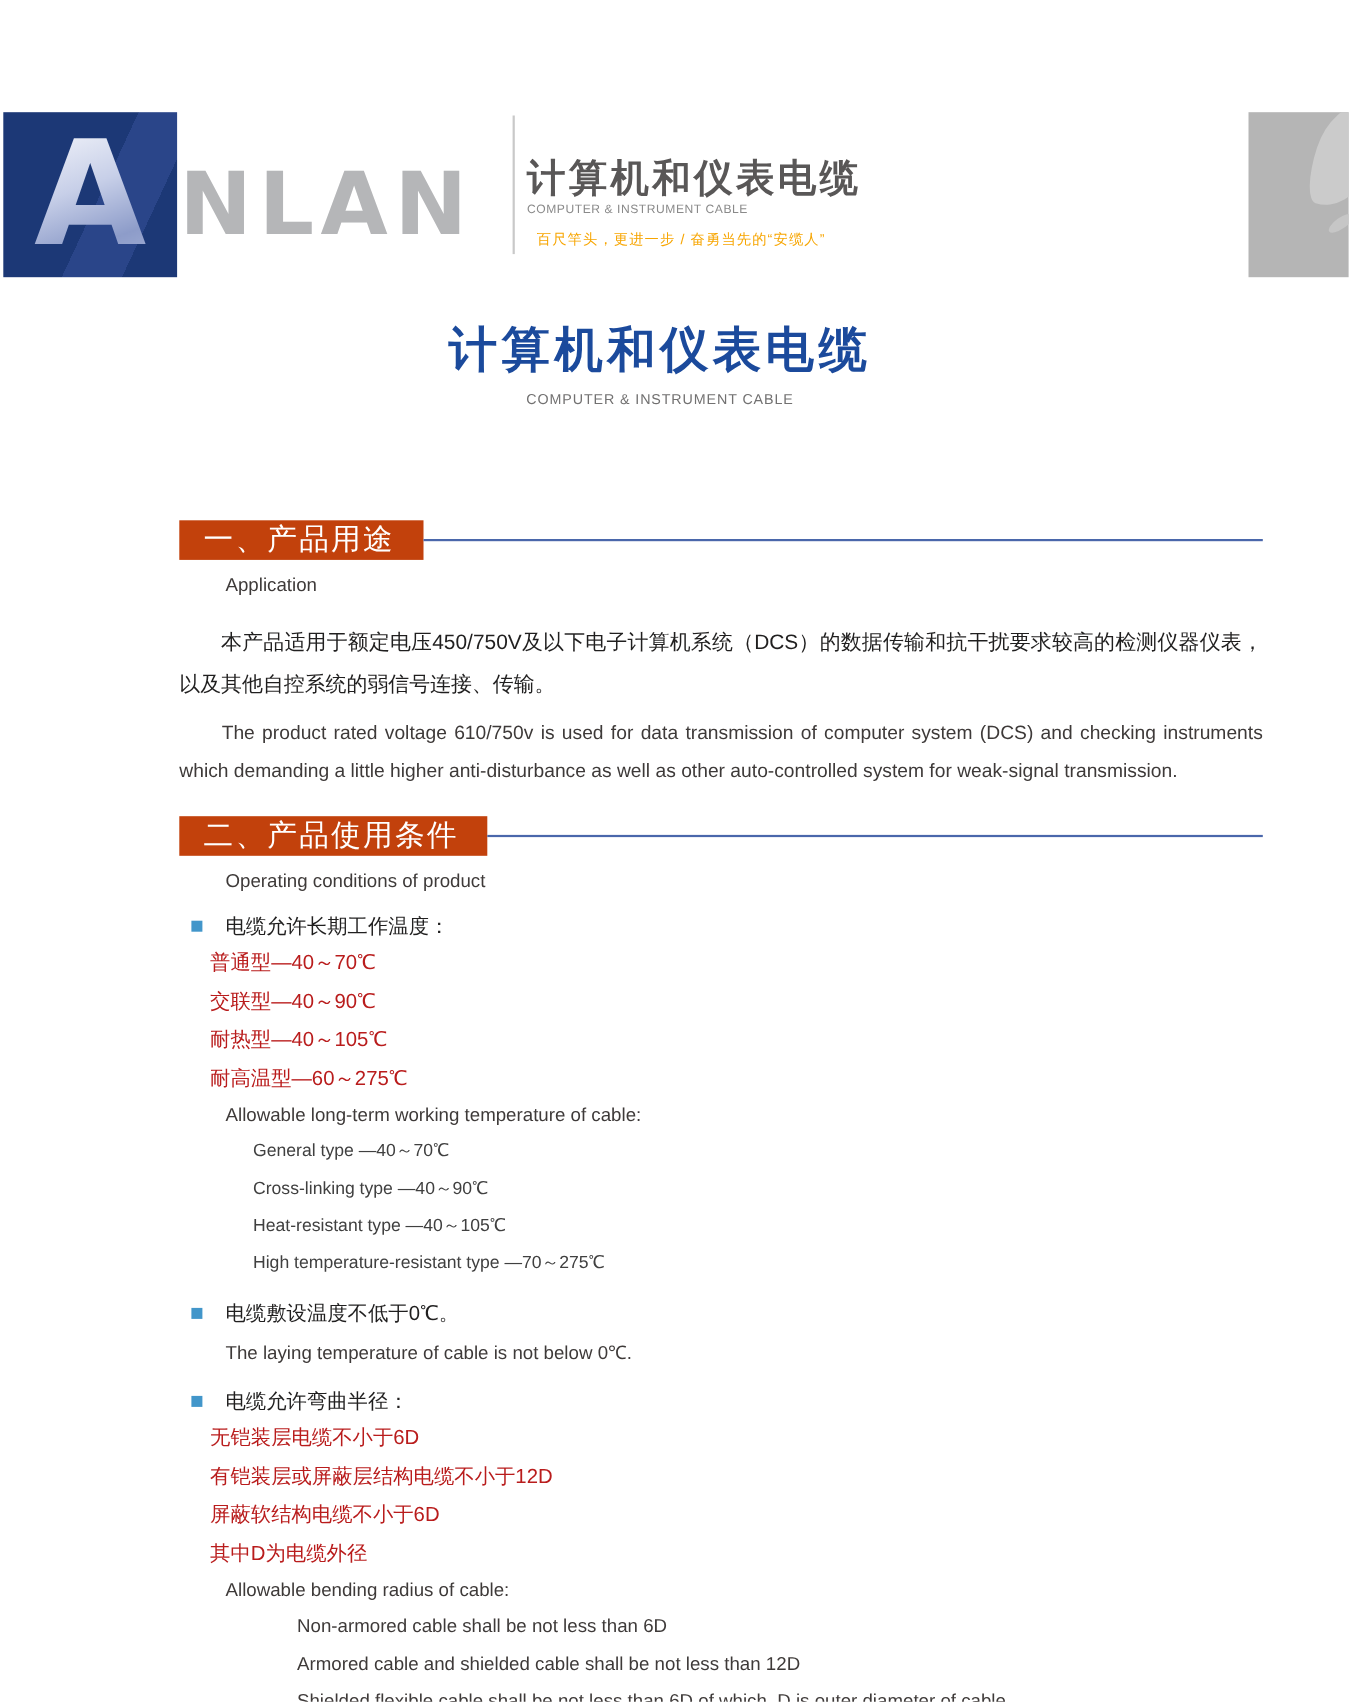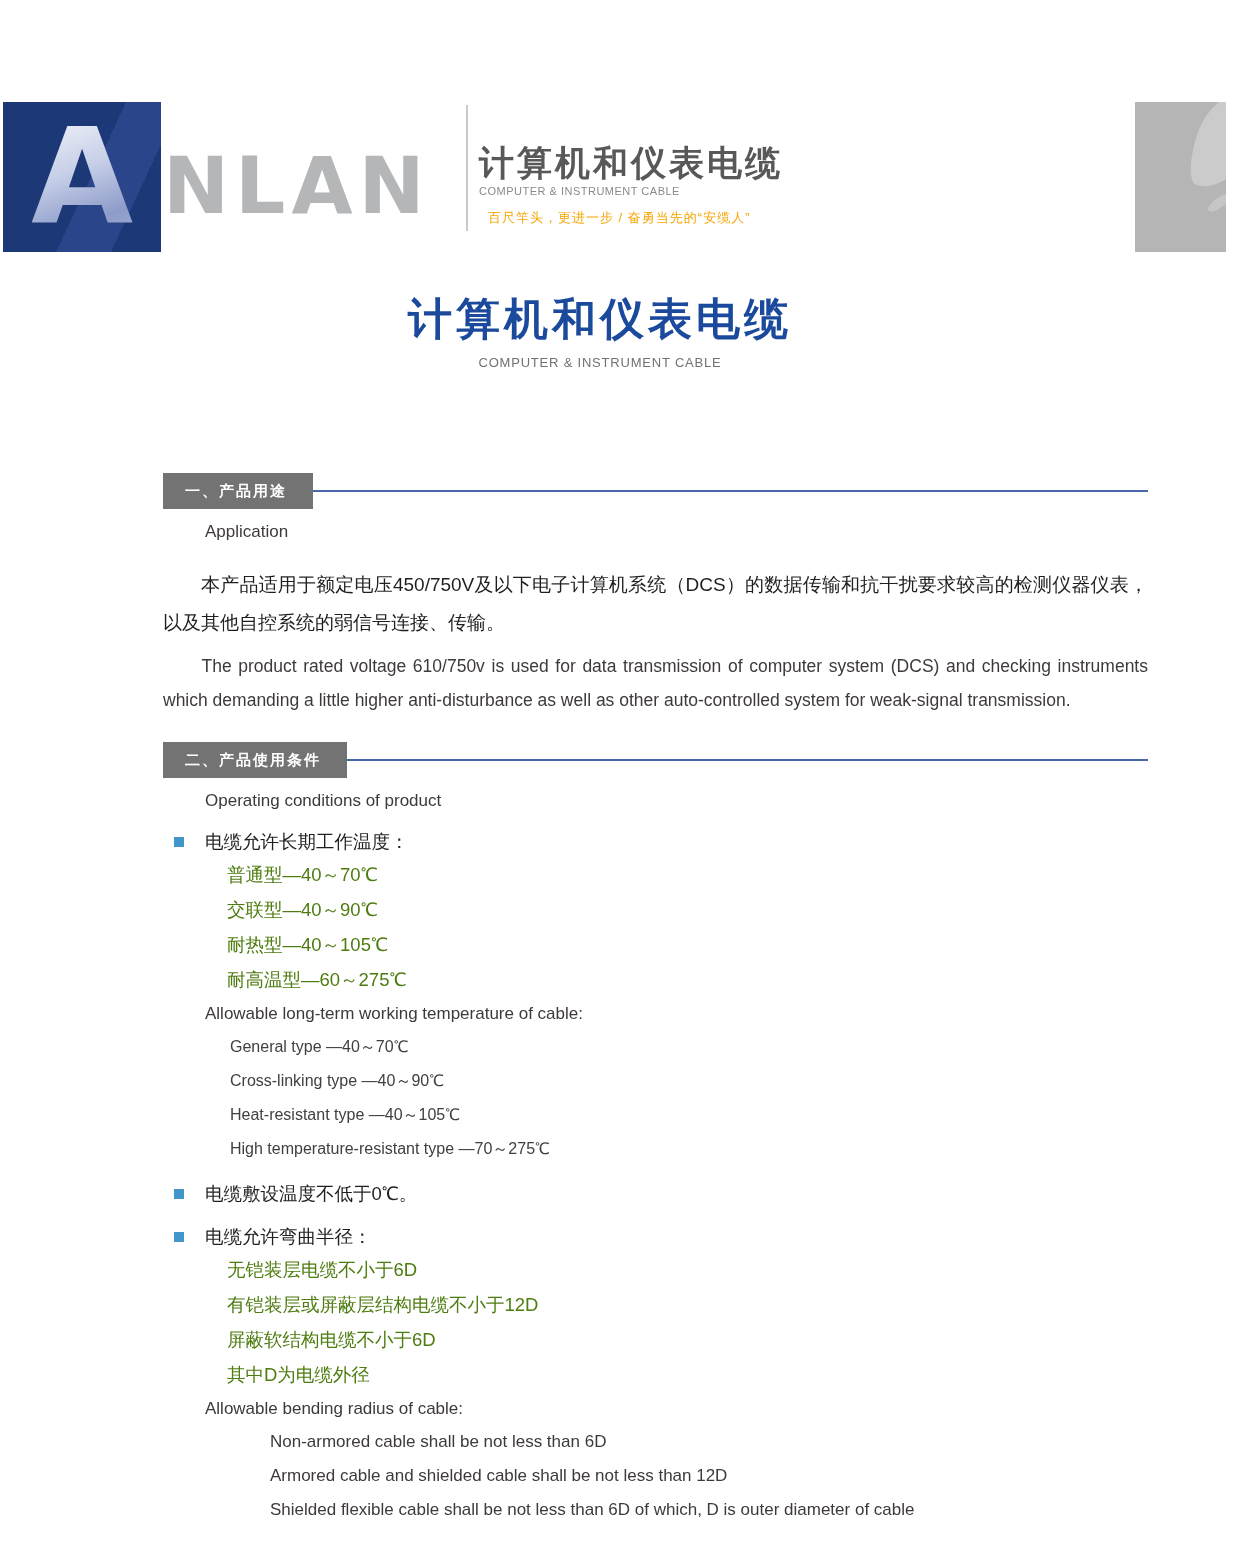--- a/index.html
+++ b/index.html
@@ -74,22 +74,22 @@
   .doc-title-en {
     margin-top: 9px; font-size: 13px; color: #727171; letter-spacing: 0.8px;
   }
 
   
   .section { position: absolute; left: 163px; width: 985px; }
   .section-1 { top: 473px; }
   .section-2 { top: 742px; }
   .section-header { display: flex; align-items: center; }
   .section-badge {
-    background: #737373; color: #ffffff;
-    font-size: 15px; font-weight: bold; letter-spacing: 2px;
+    background: #c2410c; color: #ffffff;
+    font-size: 27px; font-weight: normal; letter-spacing: 2px;
     padding: 4px 26px 6px 22px; height: 36px; line-height: 27px;
     white-space: nowrap;
   }
   .section-rule { flex: 1; height: 2px; background: #4a67ab; }
 
   .sub-heading { margin: 10px 0 0 42px; font-size: 17px; color: #3e3a39; line-height: 26px; }
 
   .para-cn {
     margin-top: 21px; font-size: 19px; line-height: 38px;
     text-align: justify; text-indent: 2em; color: #201f1f;
@@ -98,21 +98,21 @@
     margin-top: 7px; font-size: 17.5px; line-height: 34px;
     text-align: justify; text-indent: 2.2em; color: #3e3a39;
   }
 
   .bullet-line { display: flex; align-items: baseline; margin-top: 13px; line-height: 30px; }
   .bullet-square {
     flex: 0 0 auto; width: 10px; height: 10px; background: #4296ca;
     margin: 0 21px 0 11px; align-self: center;
   }
   .cn-line { font-size: 18.5px; color: #201f1f; }
-  .cn-sub { margin-left: 64px; line-height: 35px; font-size: 18.5px; color: #4d7c0f; }
+  .cn-sub { margin-left: 28px; line-height: 35px; font-size: 18.5px; color: #b91c1c; }
   .en-sub { margin-left: 42px; line-height: 33px; font-size: 17px; color: #3e3a39; }
   .en-indent { margin-left: 67px; line-height: 34px; font-size: 16px; color: #404040; }
   .en-indent2 { margin-left: 107px; line-height: 34px; font-size: 17px; color: #3e3a39; }
   .gap-sm { margin-top: 4px; }
 </style>
 </head>
 <body>
 
 <div class="logo-square">
   <span class="logo-letter">A</span>
@@ -165,20 +165,21 @@
   <div class="en-sub">Allowable long-term working temperature of cable:</div>
   <div class="en-indent">General type —40～70℃</div>
   <div class="en-indent">Cross-linking type —40～90℃</div>
   <div class="en-indent">Heat-resistant type —40～105℃</div>
   <div class="en-indent">High temperature-resistant type —70～275℃</div>
 
   <div class="bullet-line">
     <span class="bullet-square"></span>
     <span class="cn-line">电缆敷设温度不低于0℃。</span>
   </div>
+  <div class="en-sub gap-sm">The laying temperature of cable is not below 0℃.</div>
 
   <div class="bullet-line">
     <span class="bullet-square"></span>
     <span class="cn-line">电缆允许弯曲半径：</span>
   </div>
   <div class="cn-sub">无铠装层电缆不小于6D</div>
   <div class="cn-sub">有铠装层或屏蔽层结构电缆不小于12D</div>
   <div class="cn-sub">屏蔽软结构电缆不小于6D</div>
   <div class="cn-sub">其中D为电缆外径</div>
   <div class="en-sub">Allowable bending radius of cable:</div>

